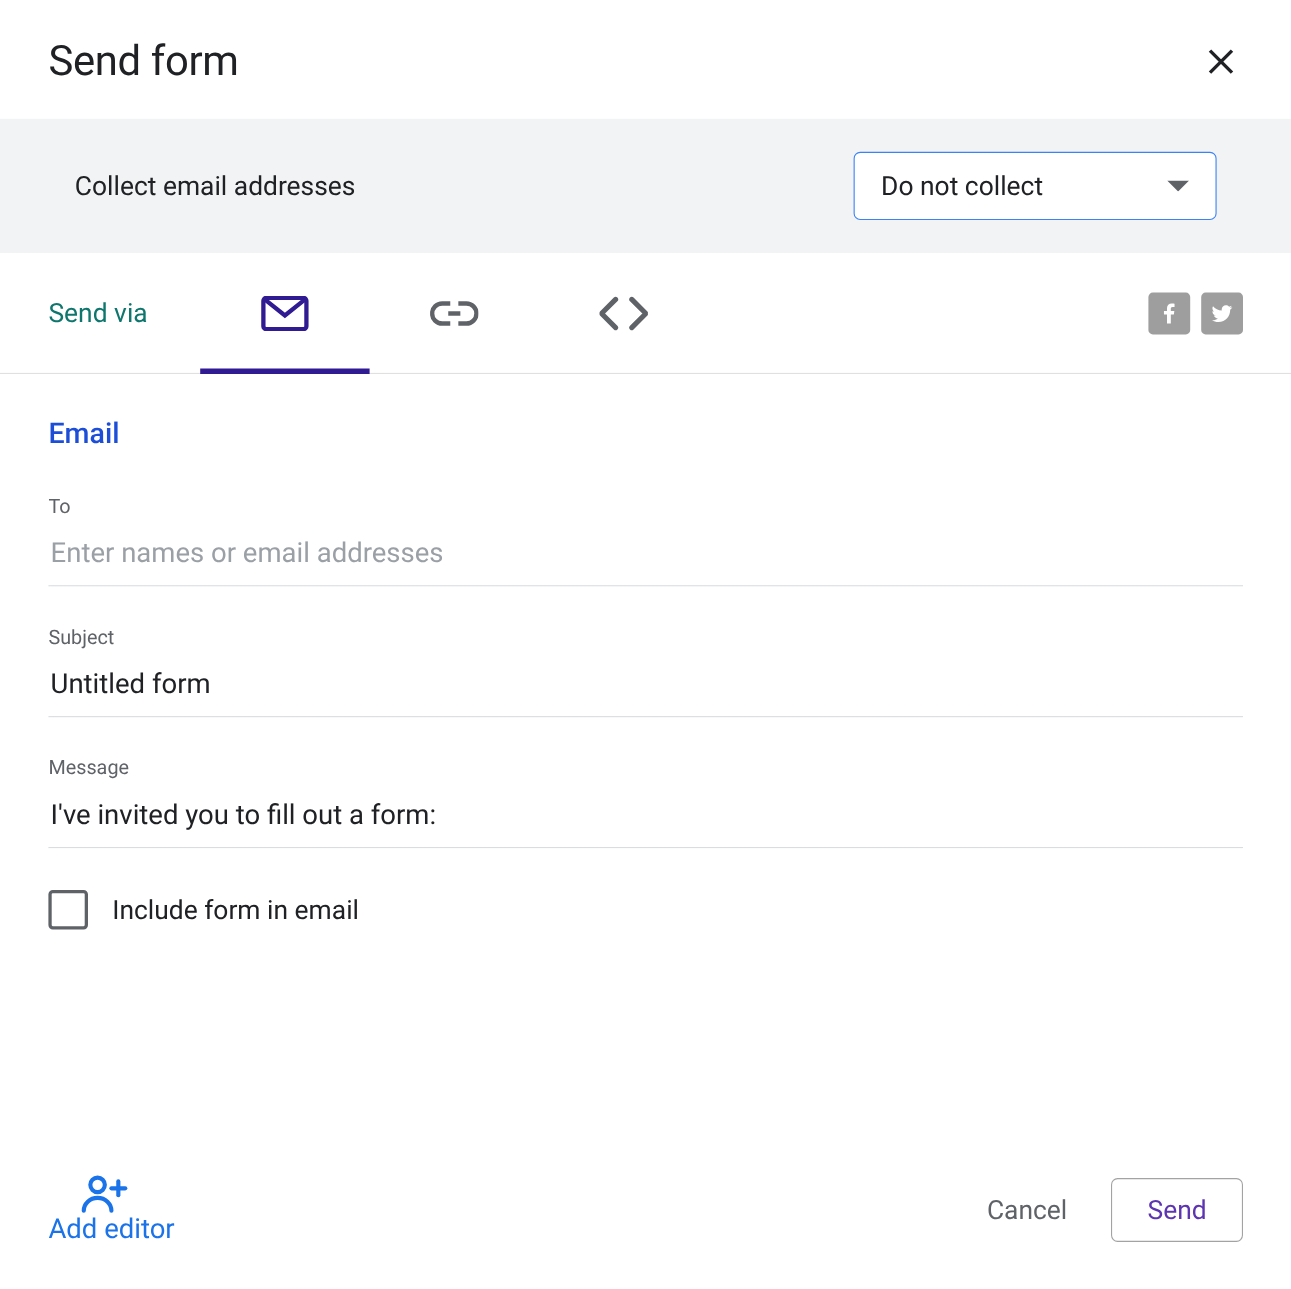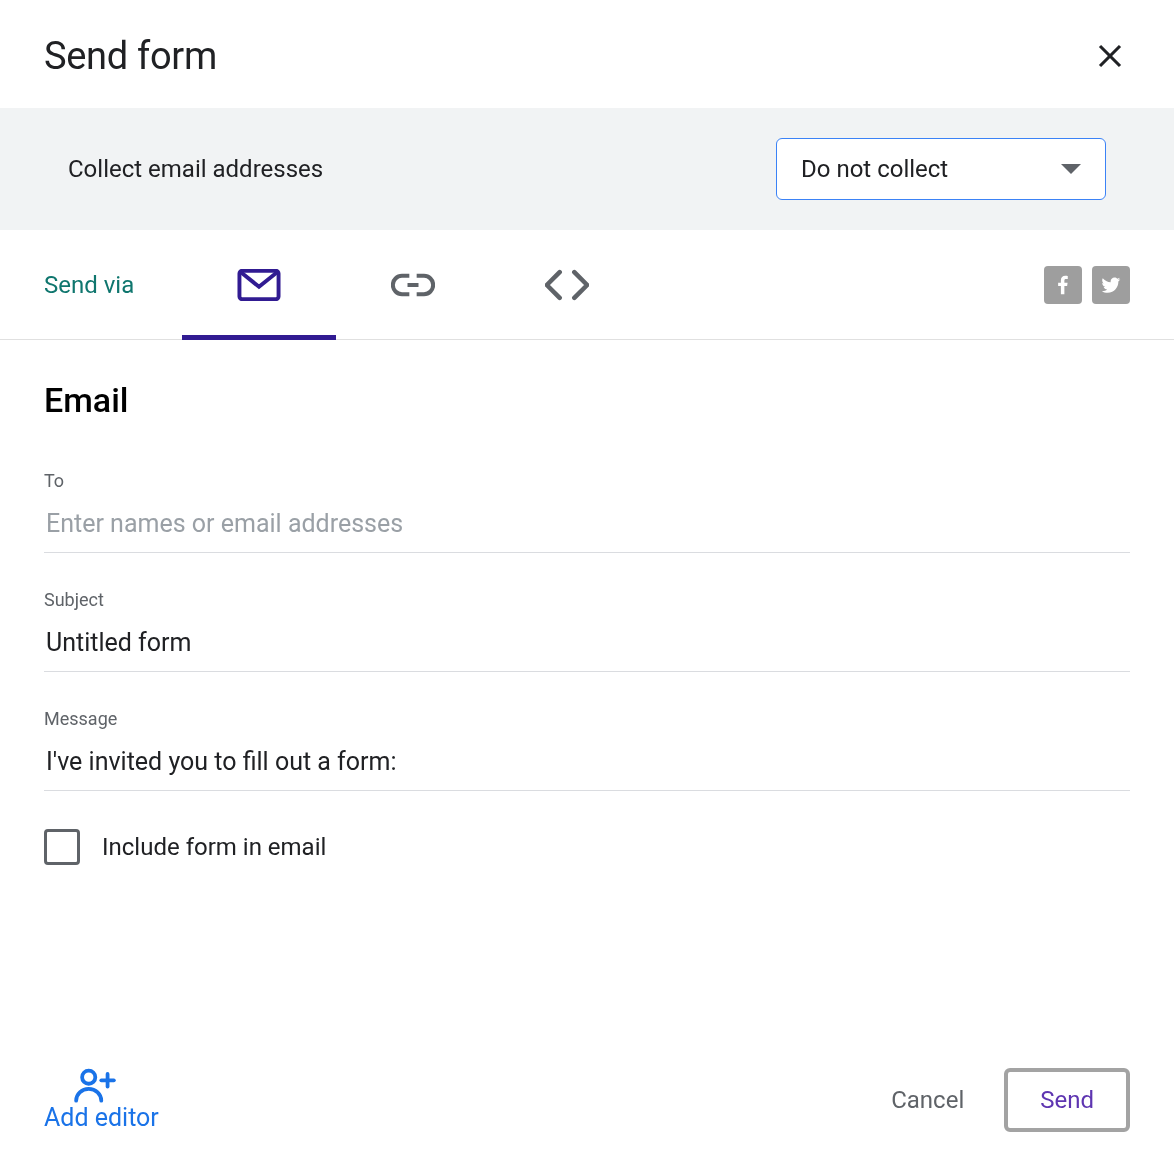--- a/index.html
+++ b/index.html
@@ -123,24 +123,24 @@
       cursor: pointer;
       border: none;
     }
     .social-btn svg { width: 22px; height: 22px; fill: #fff; }
 
     .content {
       padding: 40px 44px 30px 44px;
       flex: 1;
     }
     .section-title {
-      font-size: 34px;
+      font-size: 26px;
       font-weight: 500;
-      color: #000000;
-      margin-bottom: 50px;
+      color: #1d4ed8;
+      margin-bottom: 40px;
     }
     .field {
       margin-bottom: 36px;
     }
     .field-label {
       font-size: 18px;
       color: #5f6368;
       margin-bottom: 10px;
       display: block;
     }
@@ -202,21 +202,21 @@
       padding: 14px 24px;
       cursor: pointer;
       margin-right: 16px;
       font-family: inherit;
     }
     .btn-send {
       font-size: 24px;
       color: #673ab7;
       color: #5e35b1;
       background: #fff;
-      border: 4px solid #a3a3a3;
+      border: 1px solid #a3a3a3;
       border-radius: 6px;
       padding: 14px 32px;
       cursor: pointer;
       font-family: inherit;
     }
   </style>
 </head>
 <body>
 
 <div class="dialog">

